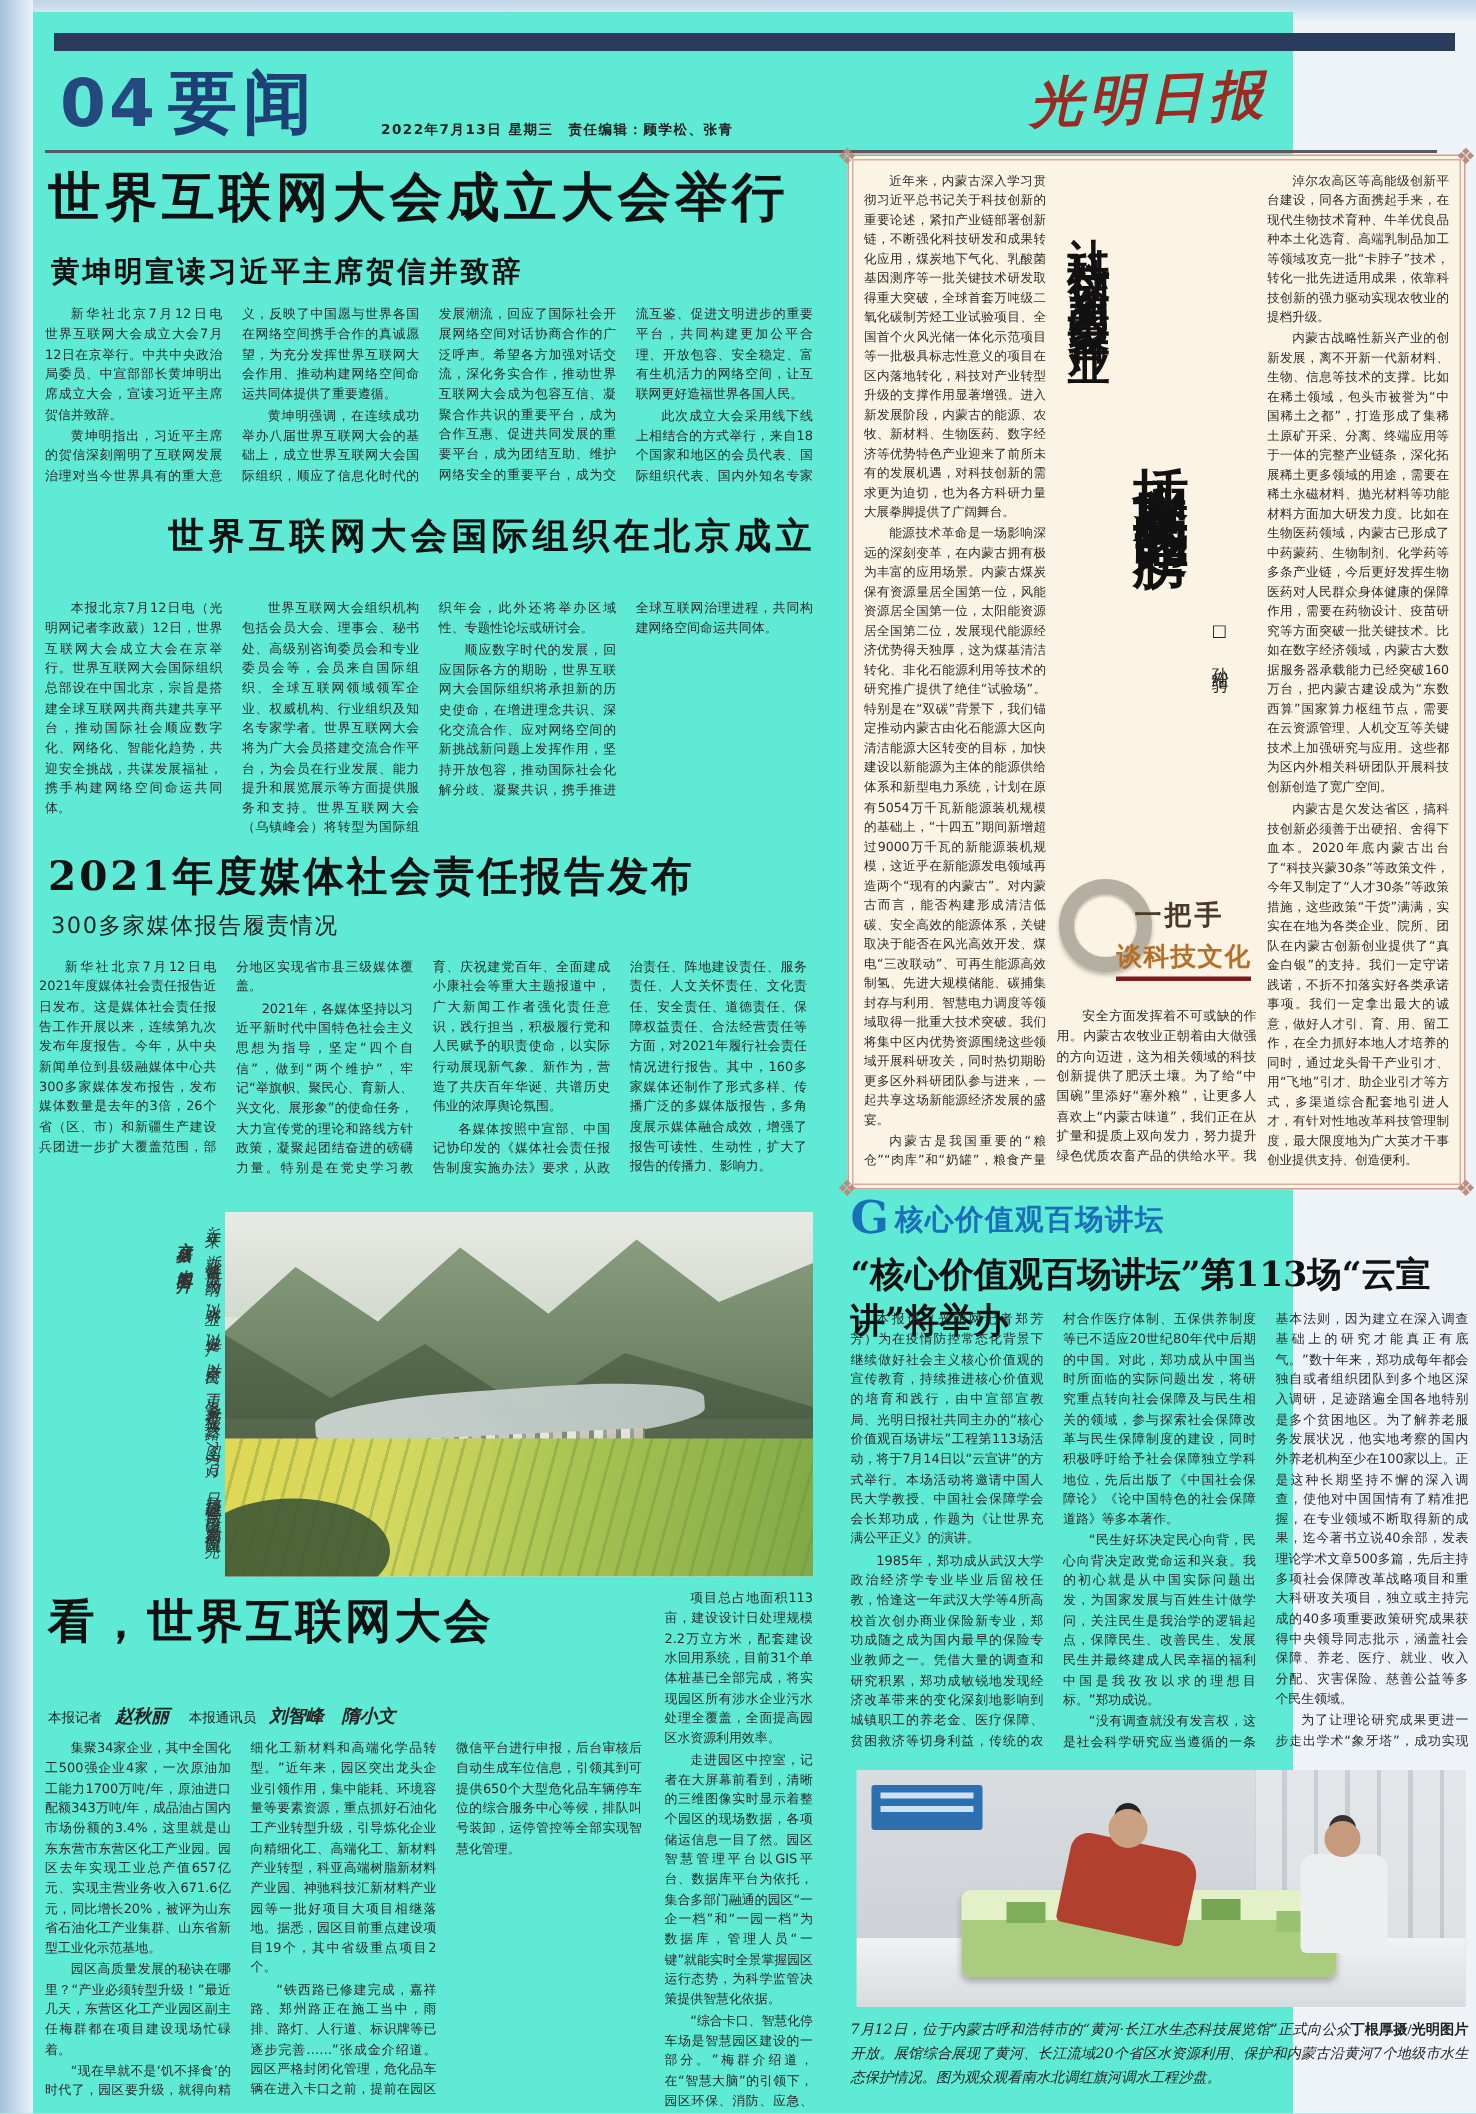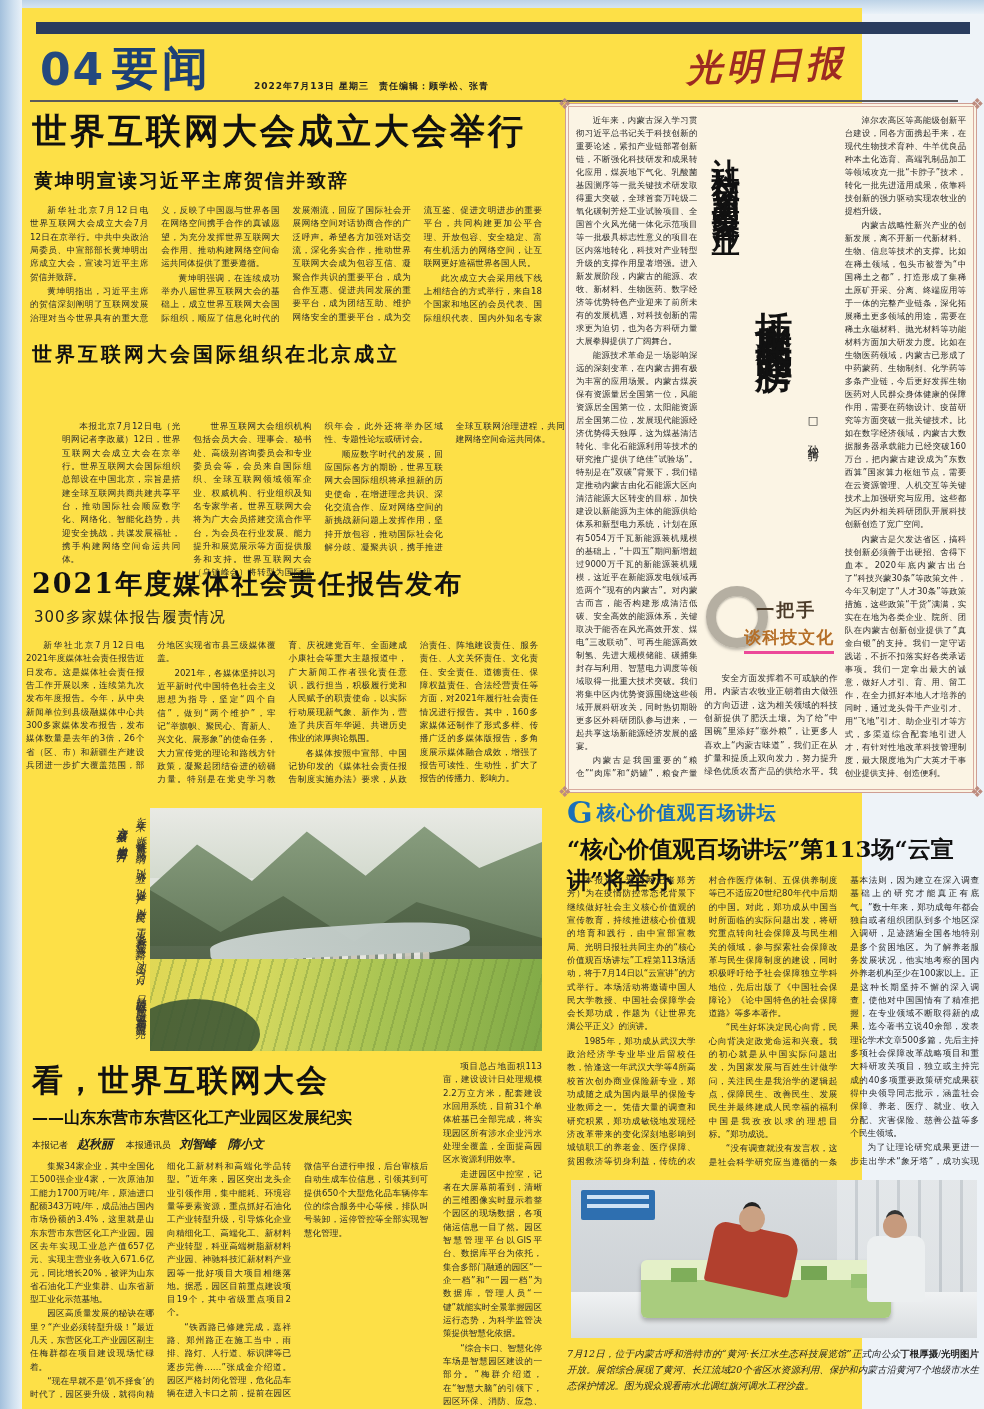--- a/index.html
+++ b/index.html
@@ -2,43 +2,43 @@
 <html><head>
 <meta charset="utf-8">
 <style>
   * { margin:0; padding:0; box-sizing:border-box; }
   html,body { width:984px; height:1409px; }
   body { position:relative; background:#eef3f8; font-family:"DejaVu Sans",sans-serif; color:#222; overflow:hidden; }
   .edge-left { position:absolute; left:0; top:0; width:22px; height:100%;
     background:linear-gradient(90deg,#a3c0dc,#cfe0ef 60%,#e9f1f8); }
   .edge-top { position:absolute; left:0; top:0; width:100%; height:14px;
     background:linear-gradient(180deg,#bdd3e7,#e9f1f8); }
-  .page { position:absolute; left:22px; top:8px; width:840px; height:1401px; background:#fde047; }
+  .page { position:absolute; left:22px; top:8px; width:840px; height:1401px; background:#5eead4; }
 
   .topbar { position:absolute; left:14px; top:14px; width:934px; height:12px; background:#2a3c5e; }
 
   
   .pageno { position:absolute; left:18px; top:36px; font-size:44px; font-weight:bold; color:#25497f; letter-spacing:2px; }
   .section-name { position:absolute; left:90px; top:30px; font-size:46px; font-weight:900; color:#1d4076; letter-spacing:4px; }
   .dateline { position:absolute; left:232px; top:72px; font-size:9px; color:#222; font-weight:bold; letter-spacing:1px; }
   .masthead { position:absolute; right:16px; top:34px; font-size:36px; color:#9c2a22; font-weight:bold;
     font-family:"DejaVu Serif",serif; font-style:italic; transform:rotate(-2deg); letter-spacing:4px; }
   .head-rule { position:absolute; left:8px; top:92px; width:928px; height:2px; background:#5a5a5a; }
 
   
   .body-text { font-size:8.6px; line-height:1.55; text-align:justify; color:#2b2b2b; overflow:hidden; column-fill:auto; }
   .body-text p { text-indent:2em; margin-bottom:1px; }
 
   
   .a1-headline { position:absolute; left:10px; top:100px; width:500px; font-size:35px; font-weight:900; letter-spacing:3px; color:#111; }
   .a1-subhead  { position:absolute; left:12px; top:160px; font-size:19px; font-weight:bold; letter-spacing:2px; color:#111; }
   .a1-body { position:absolute; left:8px; top:196px; width:512px; height:133px; column-count:4; column-gap:13px; }
 
-  .a2-headline { position:absolute; left:10px; top:333px; width:512px; font-size:20px; font-weight:bold; letter-spacing:3px; color:#111; font-family:"DejaVu Serif",serif; }
-  .a2-body { position:absolute; left:8px; top:412px; width:512px; height:160px; column-count:4; column-gap:13px;margin-left:32px; }
+  .a2-headline { position:absolute; left:10px; top:333px; width:512px; font-size:24px; font-weight:bold; letter-spacing:3px; color:#111; font-family:"DejaVu Serif",serif;text-align:right; }
+  .a2-body { position:absolute; left:8px; top:392px; width:512px; height:160px; column-count:4; column-gap:13px; }
 
   .a3-headline { position:absolute; left:10px; top:558px; width:512px; font-size:27px; font-weight:bold; letter-spacing:2px; color:#111; font-family:"DejaVu Serif",serif; }
   .a3-subhead  { position:absolute; left:12px; top:600px; font-size:15px; color:#222; letter-spacing:1px; }
   .a3-body { position:absolute; left:4px; top:631px; width:512px; height:153px; column-count:4; column-gap:13px; }
 
   
   .photo1-caption { position:absolute; left:12px; top:802px; width:116px; height:240px;
     writing-mode:vertical-rl; font-family:"DejaVu Serif",serif; font-style:italic;
     font-size:10px; line-height:1.9; color:#333; letter-spacing:2px; overflow:hidden; }
   .photo1-credit { font-weight:bold; display:block; margin-top:10px; }
@@ -80,21 +80,21 @@
   .box-center { width:134px; position:relative; }
   .box-title { position:relative; height:468px; }
   .bt-sub { position:absolute; left:2px; top:22px; writing-mode:vertical-rl; font-size:28px; font-weight:900; letter-spacing:7px; color:#111; }
   .bt-main { position:absolute; left:44px; top:168px; writing-mode:vertical-rl; font-size:37px; font-weight:900; letter-spacing:7px; color:#111; }
   .bt-author { position:absolute; left:100px; top:300px; writing-mode:vertical-rl; font-size:11px; letter-spacing:3px; color:#222; }
   .badge { position:relative; height:86px; }
   .badge-ring { position:absolute; left:2px; top:4px; width:62px; height:62px; border-radius:50%;
     border:10px solid #b5afa2; box-shadow:0 2px 3px rgba(0,0,0,.25), inset 0 1px 2px rgba(0,0,0,.3); }
   .badge-t1 { position:absolute; left:52px; top:16px; font-size:18px; font-weight:900; color:#4a3a28; letter-spacing:2px; }
   .badge-t2 { position:absolute; left:40px; top:44px; font-size:17px; font-weight:900; color:#b56f28; letter-spacing:1px;
-    border-bottom:3px solid #ec4899; padding-bottom:2px; }
+    border-bottom:3px solid #7f1d1d; padding-bottom:2px; }
   .box-center-text { height:106px; overflow:hidden; margin-top:4px; }
   .sig { text-align:left; font-weight:bold; }
 
   
   .forum-logo { position:absolute; left:545px; top:790px; display:flex; align-items:center; }
   .glogo { font-size:30px; font-weight:900; color:#1a6fb8; font-family:"DejaVu Serif",serif; margin-right:4px; line-height:1; }
   .forum-logo-text { font-size:19px; font-weight:900; color:#1a6fb8; letter-spacing:1px; }
   .forum-headline { position:absolute; left:545px; top:826px; width:412px; font-size:23px; font-weight:bold; color:#111;
     font-family:"DejaVu Serif",serif; letter-spacing:0px; }
   .forum-body { position:absolute; left:545px; top:866px; width:412px; height:296px; column-count:3; column-gap:13px; }
@@ -168,21 +168,20 @@
     <div class="p1 p1-far"></div>
     <div class="p1 p1-near"></div>
     <div class="p1 p1-water"></div>
     <div class="p1 p1-village"></div>
     <div class="p1 p1-fields"></div>
     <div class="p1 p1-rows"></div>
     <div class="p1 p1-trees"></div>
   </div>
 
   <div class="a4-headline">看，世界互联网大会</div>
-  <div class="a4-subhead">——山东东营市东营区化工产业园区发展纪实</div>
   <div class="a4-byline">
     <span class="lb">本报记者</span>
     <span class="nm">赵秋丽</span>
     <span class="lb">本报通讯员</span>
     <span class="nm">刘智峰　隋小文</span>
   </div>
   <div class="a4-body body-text">
     <p>集聚34家企业，其中全国化工500强企业4家，一次原油加工能力1700万吨/年，原油进口配额343万吨/年，成品油占国内市场份额的3.4%，这里就是山东东营市东营区化工产业园。园区去年实现工业总产值657亿元、实现主营业务收入671.6亿元，同比增长20%，被评为山东省石油化工产业集群、山东省新型工业化示范基地。</p>
     <p>园区高质量发展的秘诀在哪里？“产业必须转型升级！”最近几天，东营区化工产业园区副主任梅群都在项目建设现场忙碌着。</p>
     <p>“现在早就不是‘饥不择食’的时代了，园区要升级，就得向精细化工新材料和高端化学品转型。”近年来，园区突出龙头企业引领作用，集中能耗、环境容量等要素资源，重点抓好石油化工产业转型升级，引导炼化企业向精细化工、高端化工、新材料产业转型，科亚高端树脂新材料产业园、神驰科技汇新材料产业园等一批好项目大项目相继落地。据悉，园区目前重点建设项目19个，其中省级重点项目2个。</p>

